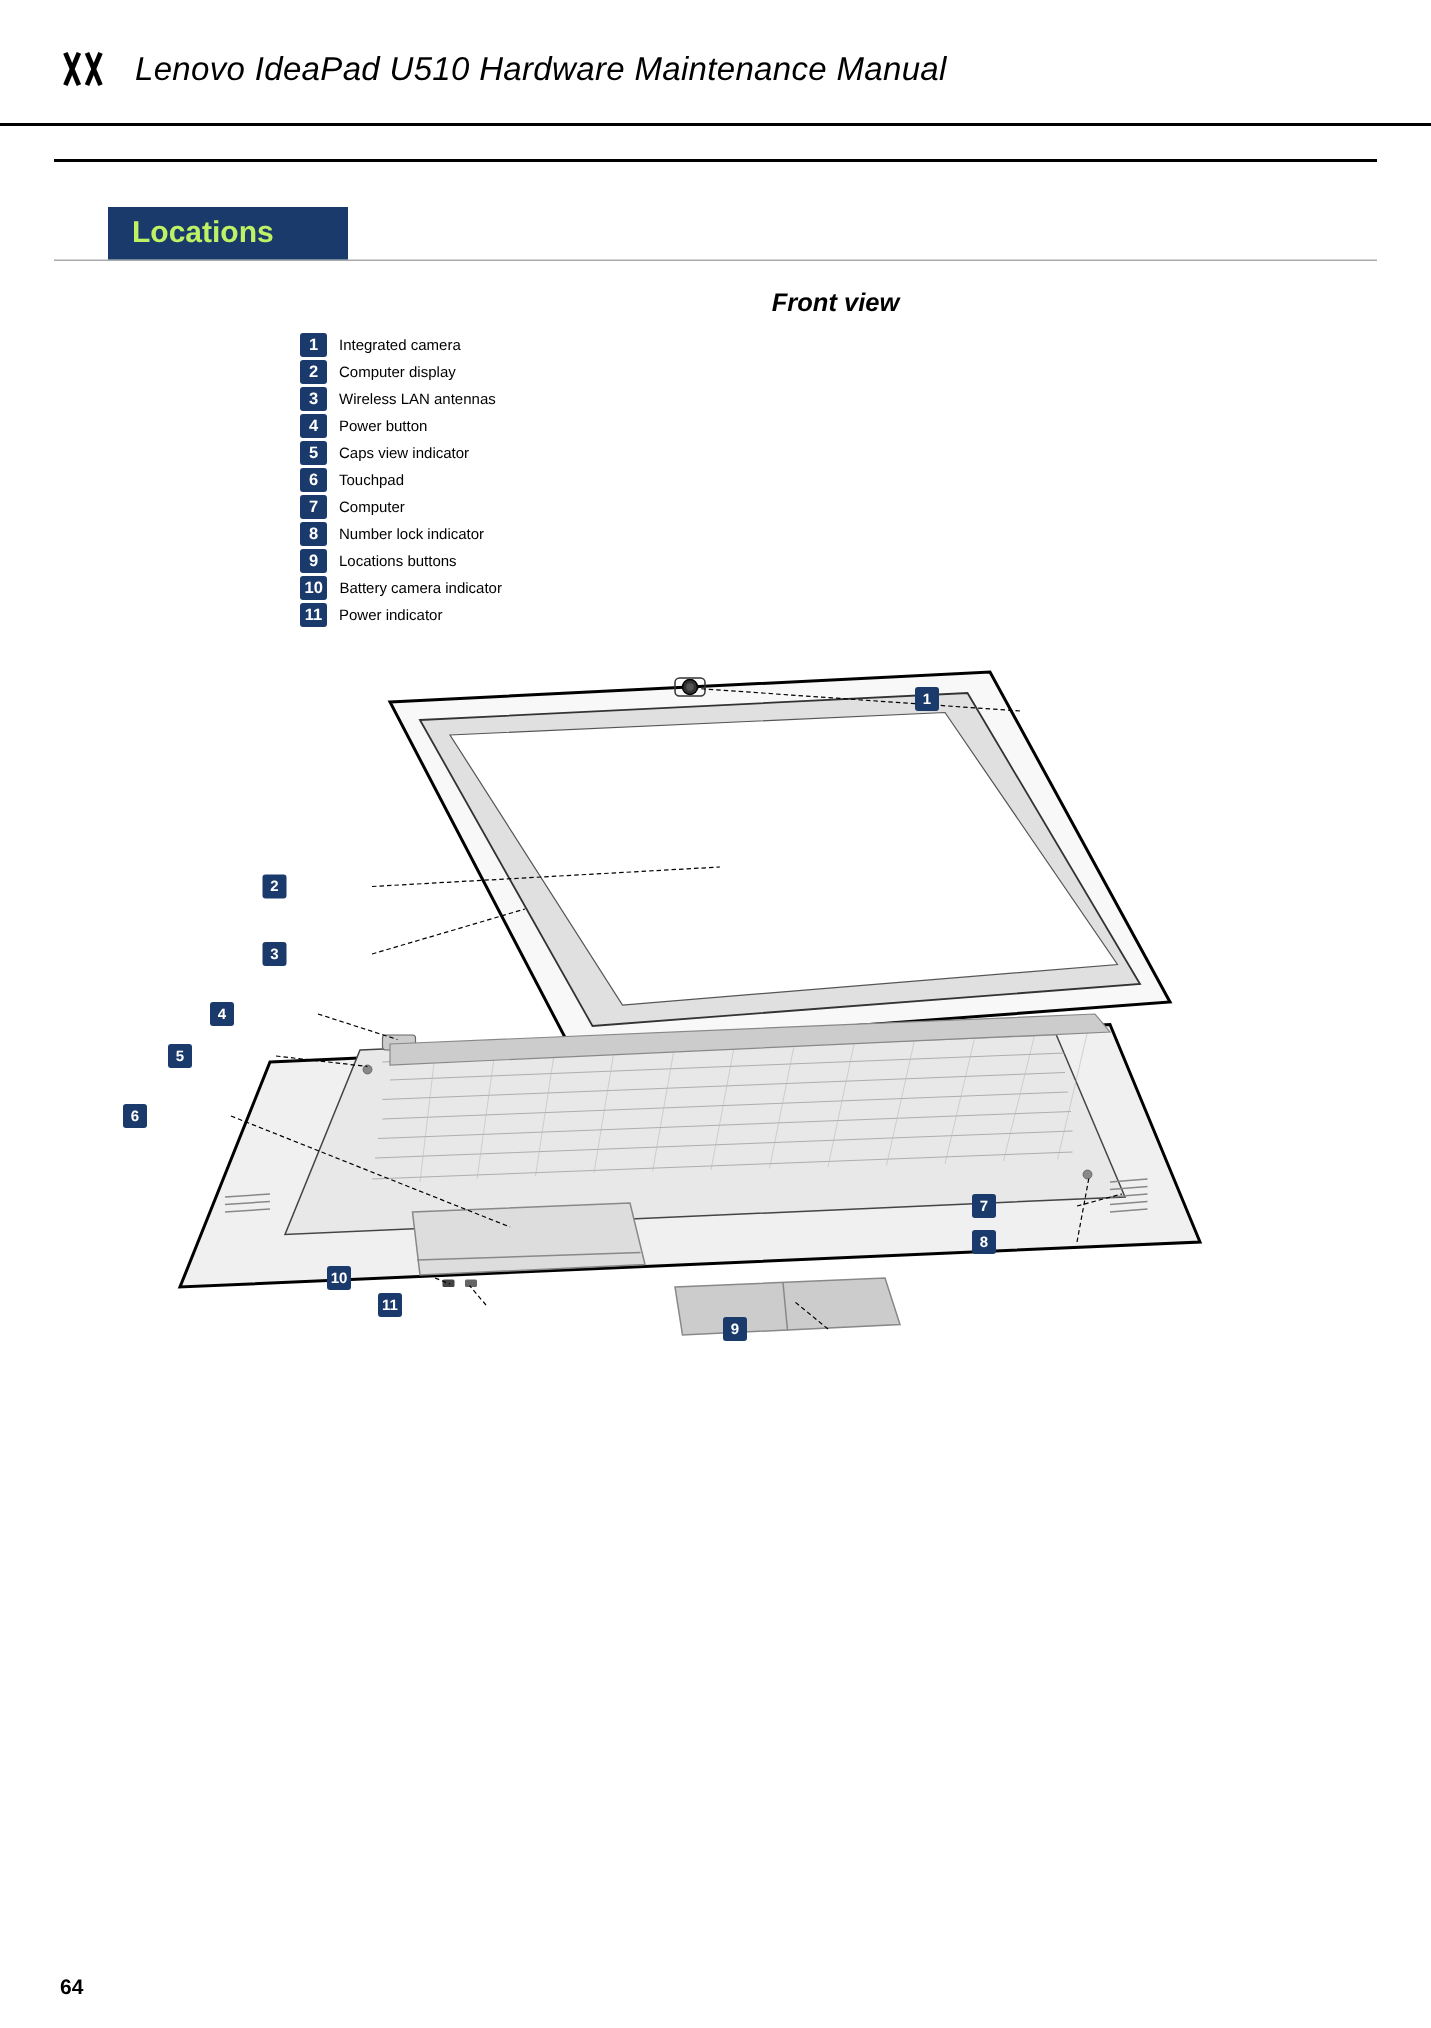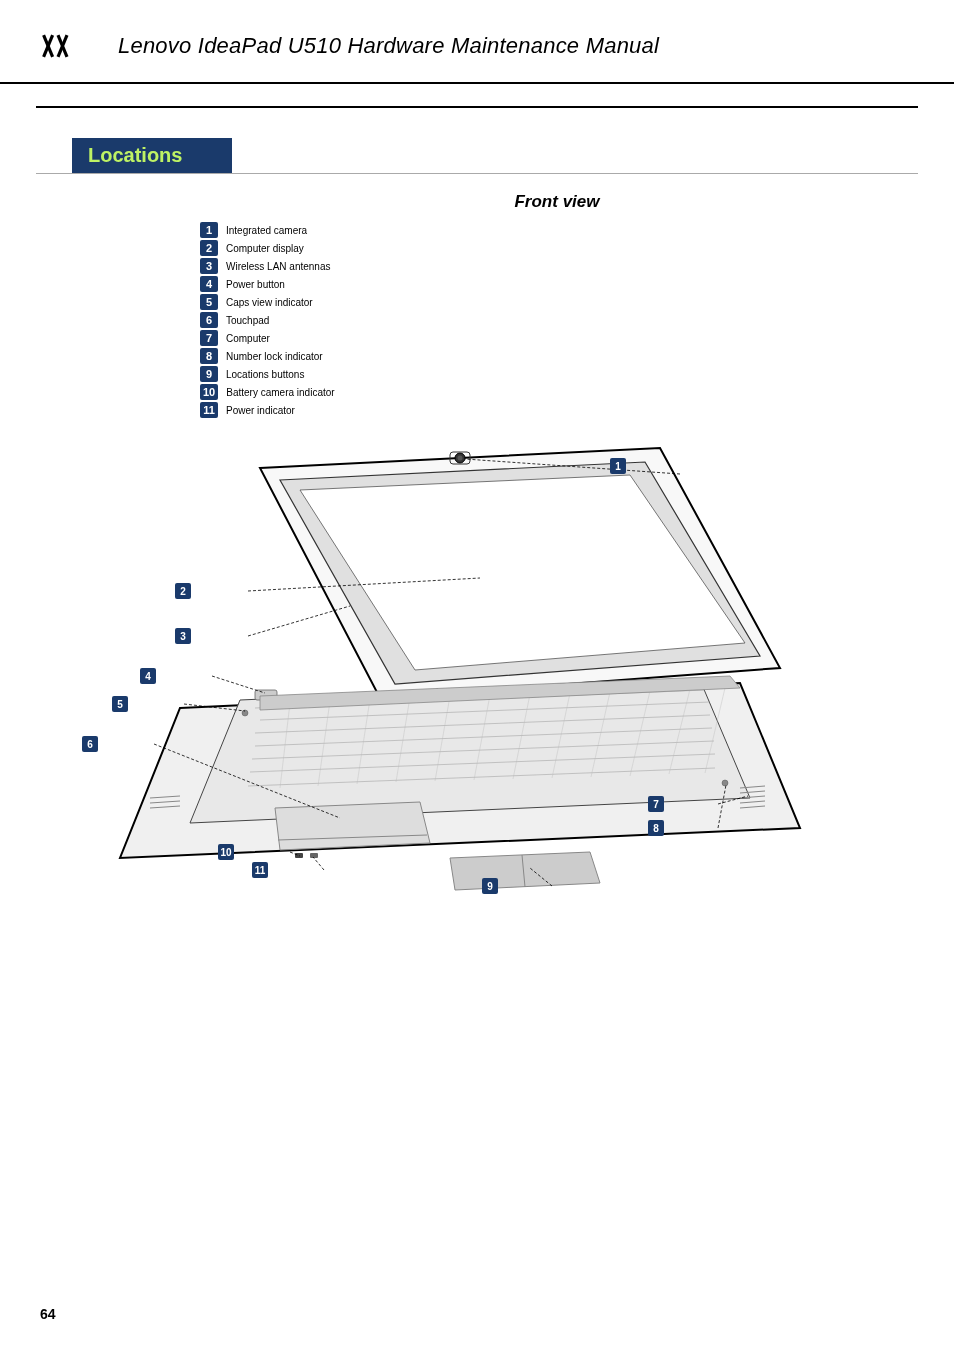--- a/index.html
+++ b/index.html
@@ -12,21 +12,20 @@
       position: relative;
     }
 
     
     .header {
       display: flex;
       align-items: center;
       padding: 28px 40px 18px 40px;
       border-bottom: 2px solid #000;
       margin-bottom: 0;
-      gap: 28px;
     }
     .header-logo {
       margin-right: 14px;
       display: flex;
       align-items: center;
     }
     .header-logo svg {
       width: 36px;
       height: 36px;
     }
@@ -129,21 +128,21 @@
       border-radius: 2px;
       display: flex;
       align-items: center;
       justify-content: center;
       padding: 0 2px;
     }
 
     
     .page-number {
       position: absolute;
-      bottom: 30px;
+      bottom: 20px;
       left: 40px;
       font-family: Arial, Helvetica, sans-serif;
       font-size: 14px;
       font-weight: bold;
     }
   </style>
 </head>
 <body>
 
 <div class="header">

